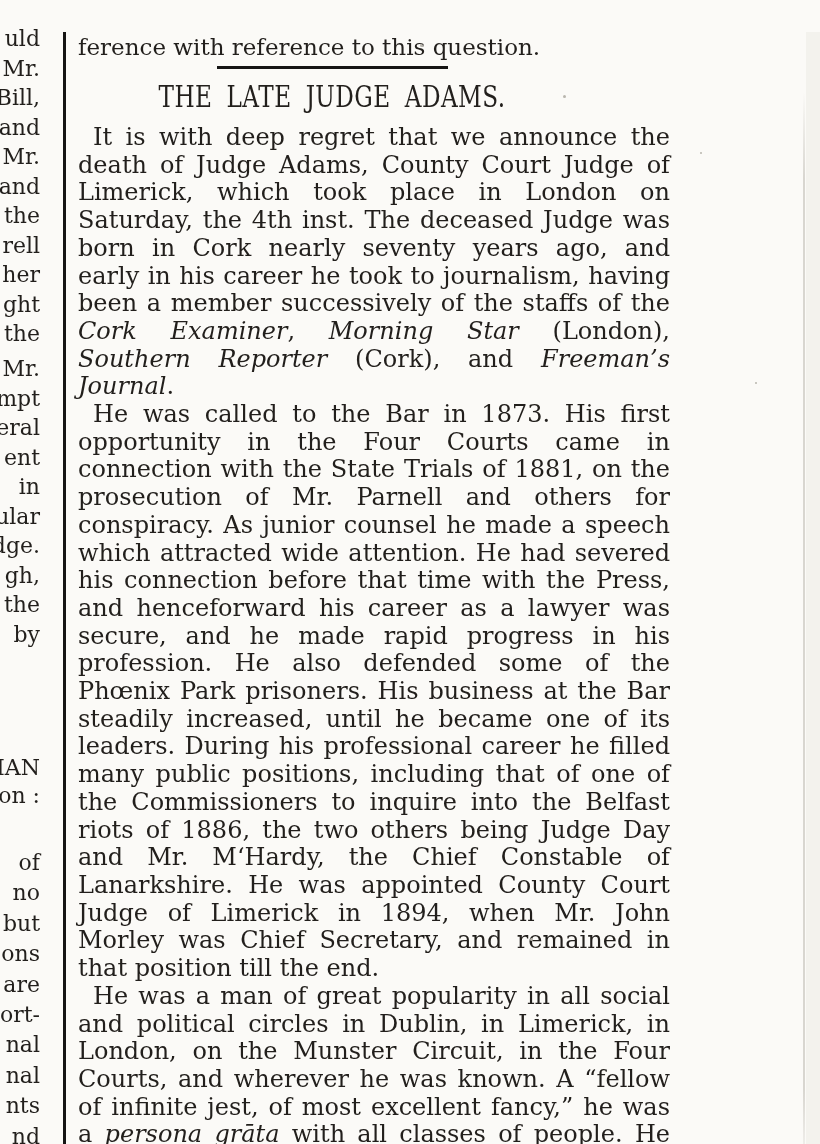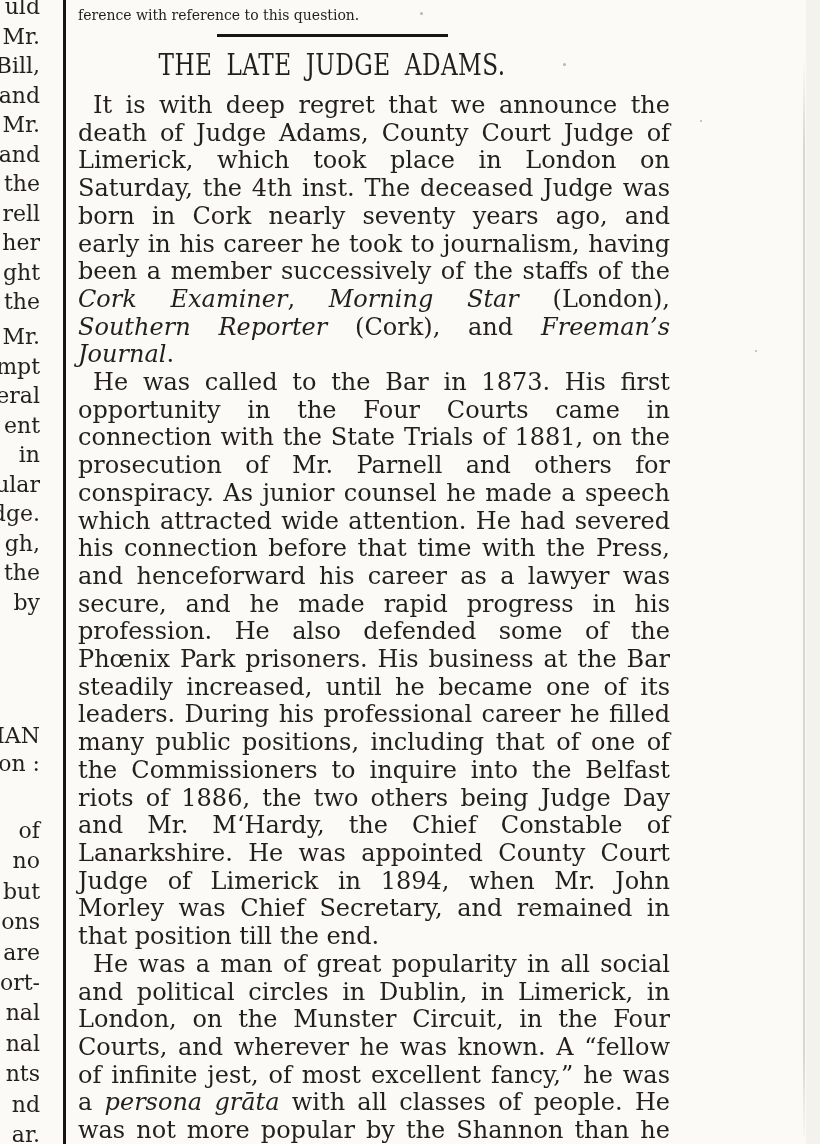--- a/index.html
+++ b/index.html
@@ -8,38 +8,38 @@
     --rule:#161514;
     --edge:#d8d6d0;
   }
   html,body{margin:0;padding:0;}
   body{
     width:820px;height:1144px;overflow:hidden;
     background:var(--paper);
     font-family:"DejaVu Serif","Liberation Serif",serif;
     color:var(--ink);
   }
-  .page{position:relative;width:820px;height:956px;}
+  .page{position:relative;width:820px;height:956px;margin-top:32px;}
 
   
   .col-rule{position:absolute;left:63px;top:0;width:3px;height:1144px;background:var(--rule);}
 
   
   .left-frags{position:absolute;left:-60px;width:100px;text-align:right;font-size:22px;}
   .group-a1{top:-8px;}
   .group-a1 .frag-line,.group-a2 .frag-line{line-height:29.5px;}
   .group-a2{top:322px;}
   .group-b{top:722px;}
   .group-b .frag-line{line-height:28px;}
   .group-c{top:816px;}
   .group-c .frag-line{line-height:30.4px;}
 
   
   .main-col{position:absolute;left:78px;top:0;width:592px;}
-  .prev-line{font-size:14px;line-height:30px;text-align:left;}
+  .prev-line{font-size:23px;line-height:30px;text-align:left;}
   .divider{margin:4px 0 0 139px;width:231px;height:3px;background:var(--rule);}
   .headline{
     margin:13px 0 0;font-size:29px;font-weight:500;line-height:30px;
     text-align:center;letter-spacing:.5px;word-spacing:8px;
     transform:translateX(-42px) scaleX(.8);
   }
   .paragraphs{position:absolute;top:92px;left:0;width:592px;}
   .para{margin:0;font-size:24px;line-height:27.7px;text-align:justify;text-indent:15px;}
   .it{font-style:italic;}
 

